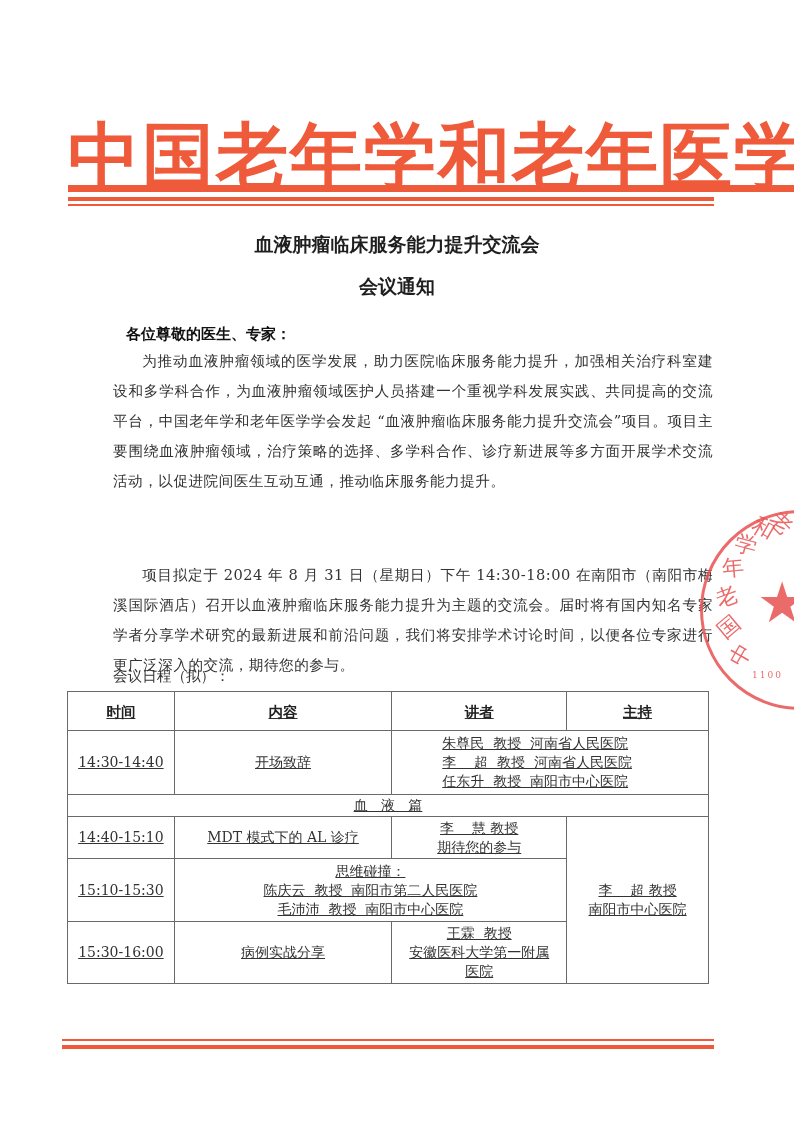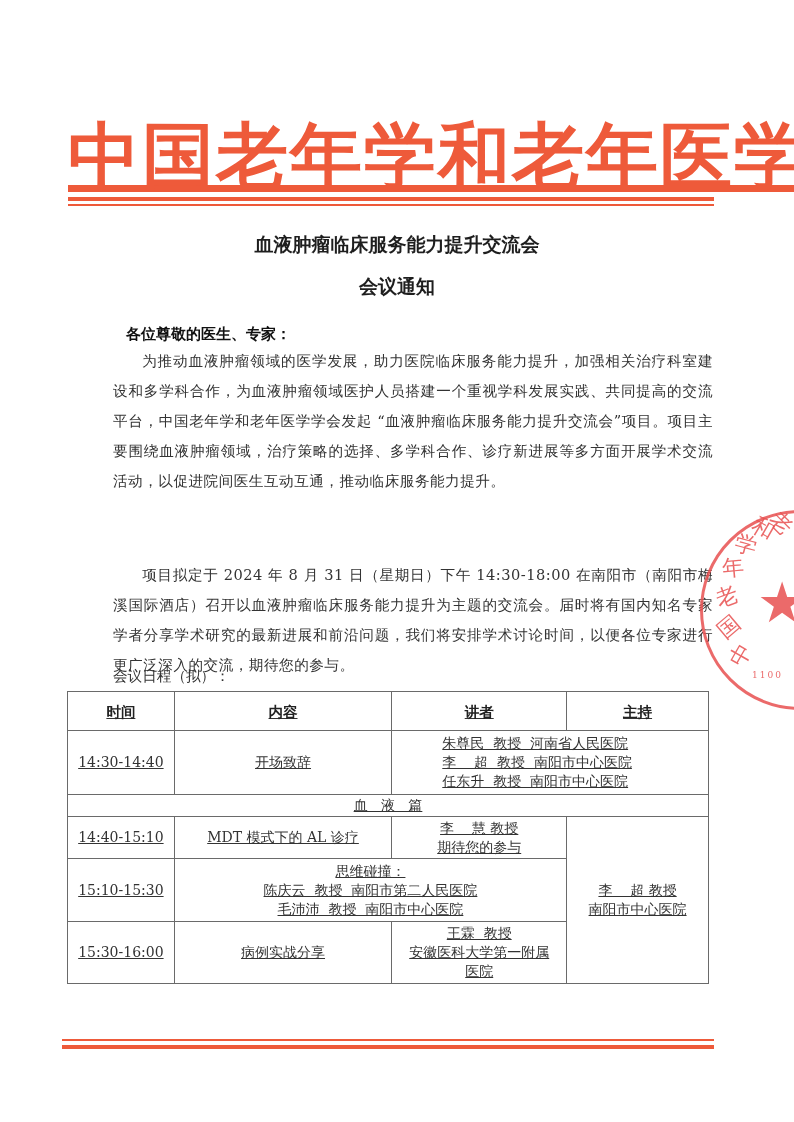--- a/index.html
+++ b/index.html
@@ -63,21 +63,21 @@
     <th>时间</th>
     <th>内容</th>
     <th>讲者</th>
     <th>主持</th>
   </tr>
   <tr style="height:64px;">
     <td>14:30-14:40</td>
     <td>开场致辞</td>
     <td colspan="2" style="padding-left:50px; text-align:left;">
       <div style="white-space:pre;">朱尊民  教授  河南省人民医院</div>
-      <div style="white-space:pre;">李    超  教授  南阳市中心医院</div>
+      <div style="white-space:pre;">李    超  教授  河南省人民医院</div>
       <div style="white-space:pre;">任东升  教授  南阳市中心医院</div>
     </td>
   </tr>
   <tr style="height:22px;">
     <td colspan="4" style="white-space:pre;">血   液   篇</td>
   </tr>
   <tr style="height:42px;">
     <td>14:40-15:10</td>
     <td>MDT 模式下的 AL 诊疗</td>
     <td>

